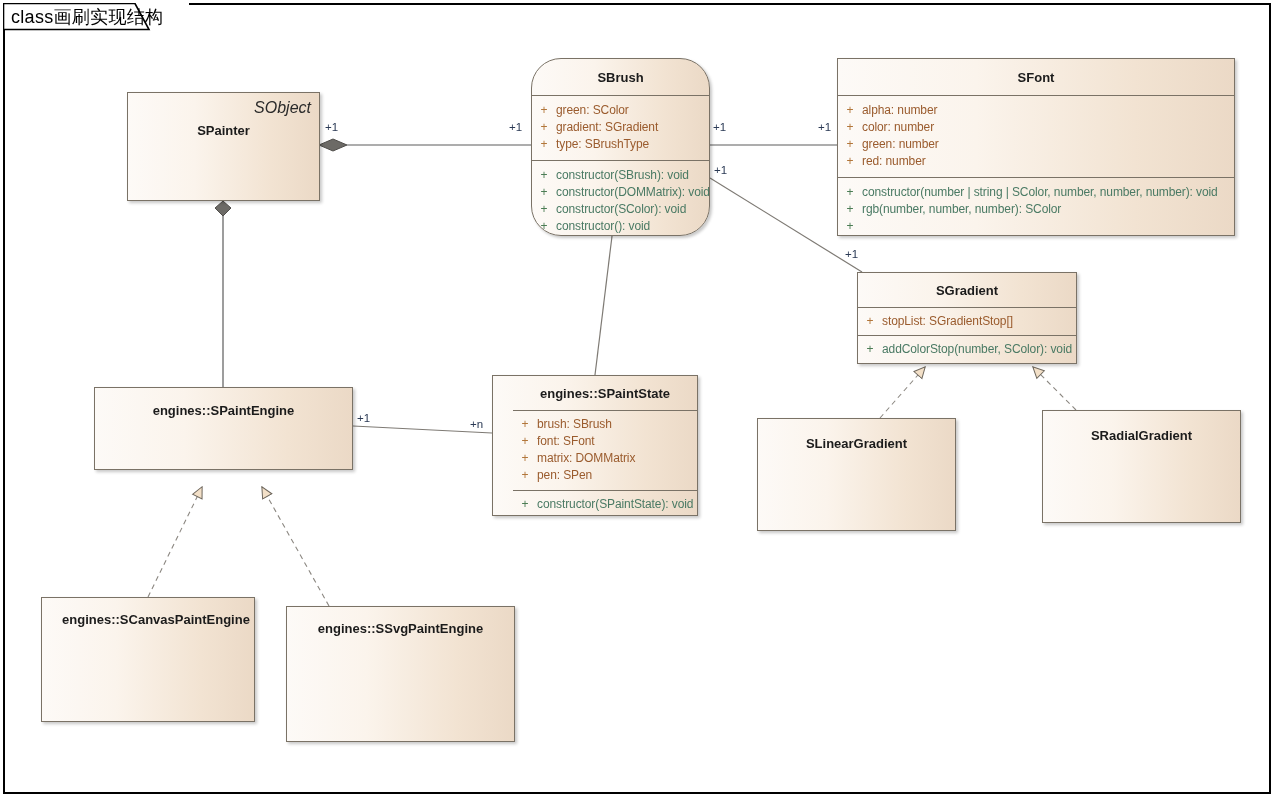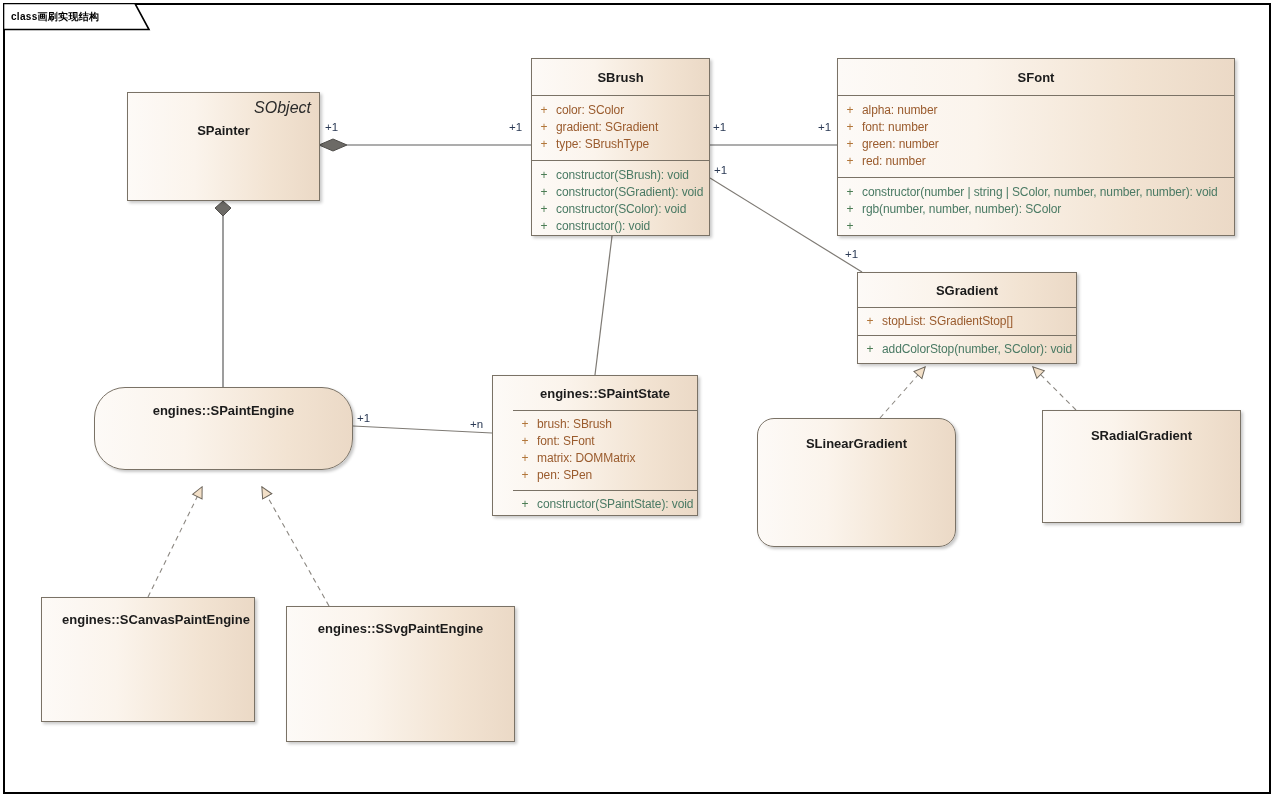--- a/index.html
+++ b/index.html
@@ -41,22 +41,22 @@
   }
   #title-tab .tab-body {
     position: relative;
     height: 27px;
     padding: 0 0 0 8px;
     display: flex;
     align-items: center;
     box-sizing: border-box;
   }
   #title-tab .tab-label {
-    font-size: 10px;
-    font-weight: bold;
+    font-size: 18px;
+    font-weight: normal;
     color: #000000;
     white-space: nowrap;
     letter-spacing: 0.3px;
     padding-right: 26px;
     text-align: center;
   }
   #tab-outline {
     position: absolute;
     left: 0;
     top: 0;
@@ -212,48 +212,48 @@
     </div>
   </div>
 
   <div class="cls" style="left:127px; top:92px; width:193px; height:109px;">
     <div class="title-band" style="height:100%;">
       <span class="stereo">SObject</span>
       <span class="cls-name" style="position:absolute; left:0; right:0; top:30px;">SPainter</span>
     </div>
   </div>
 
-  <div class="cls" style="left:531px; top:58px; width:179px; height:178px;">
+  <div class="cls" style="left:531px; top:58px; width:179px; height:178px;border-radius:30px;">
     <div class="title-band">
       <span class="cls-name">SBrush</span>
     </div>
     <div class="divider"></div>
     <div class="compartment attrs">
       <div class="member">
         <span class="vis">+</span>
-        <span class="mtxt">color: SColor</span>
+        <span class="mtxt">green: SColor</span>
       </div>
       <div class="member">
         <span class="vis">+</span>
         <span class="mtxt">gradient: SGradient</span>
       </div>
       <div class="member">
         <span class="vis">+</span>
         <span class="mtxt">type: SBrushType</span>
       </div>
     </div>
     <div class="divider"></div>
     <div class="compartment ops">
       <div class="member">
         <span class="vis">+</span>
         <span class="mtxt">constructor(SBrush): void</span>
       </div>
       <div class="member">
         <span class="vis">+</span>
-        <span class="mtxt">constructor(SGradient): void</span>
+        <span class="mtxt">constructor(DOMMatrix): void</span>
       </div>
       <div class="member">
         <span class="vis">+</span>
         <span class="mtxt">constructor(SColor): void</span>
       </div>
       <div class="member">
         <span class="vis">+</span>
         <span class="mtxt">constructor(): void</span>
       </div>
     </div>
@@ -264,21 +264,21 @@
       <span class="cls-name">SFont</span>
     </div>
     <div class="divider"></div>
     <div class="compartment attrs">
       <div class="member">
         <span class="vis">+</span>
         <span class="mtxt">alpha: number</span>
       </div>
       <div class="member">
         <span class="vis">+</span>
-        <span class="mtxt">font: number</span>
+        <span class="mtxt">color: number</span>
       </div>
       <div class="member">
         <span class="vis">+</span>
         <span class="mtxt">green: number</span>
       </div>
       <div class="member">
         <span class="vis">+</span>
         <span class="mtxt">red: number</span>
       </div>
     </div>
@@ -311,33 +311,33 @@
     </div>
     <div class="divider"></div>
     <div class="compartment ops" style="padding:5px 0 5px 0;">
       <div class="member">
         <span class="vis">+</span>
         <span class="mtxt">addColorStop(number, SColor): void</span>
       </div>
     </div>
   </div>
 
-  <div class="cls" style="left:757px; top:418px; width:199px; height:129px;border-radius:17px;">
+  <div class="cls" style="left:757px; top:418px; width:199px; height:113px;">
     <div class="title-band" style="height:100%;">
       <span class="cls-name" style="position:absolute; left:0; right:0; top:17px;">SLinearGradient</span>
     </div>
   </div>
 
   <div class="cls" style="left:1042px; top:410px; width:199px; height:113px;">
     <div class="title-band" style="height:100%;">
       <span class="cls-name" style="position:absolute; left:0; right:0; top:17px;">SRadialGradient</span>
     </div>
   </div>
 
-  <div class="cls" style="left:94px; top:387px; width:259px; height:83px;border-radius:31px;">
+  <div class="cls" style="left:94px; top:387px; width:259px; height:83px;">
     <div class="title-band" style="height:100%;">
       <span class="cls-name abstract" style="position:absolute; left:0; right:0; top:15px;">engines::SPaintEngine</span>
     </div>
   </div>
 
   <div class="cls" style="left:492px; top:375px; width:206px; height:141px;padding-left:20px;">
     <div class="title-band" style="height:34px;">
       <span class="cls-name">engines::SPaintState</span>
     </div>
     <div class="divider"></div>

